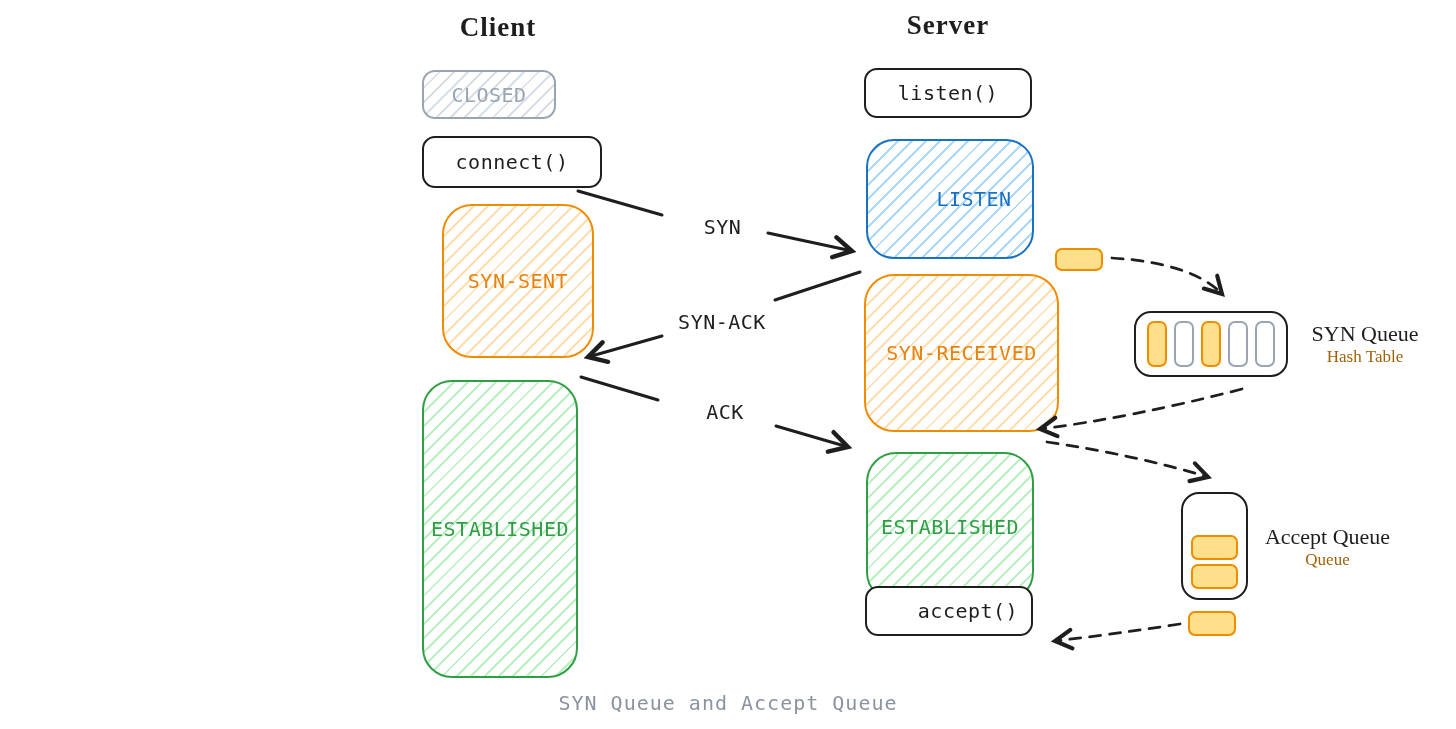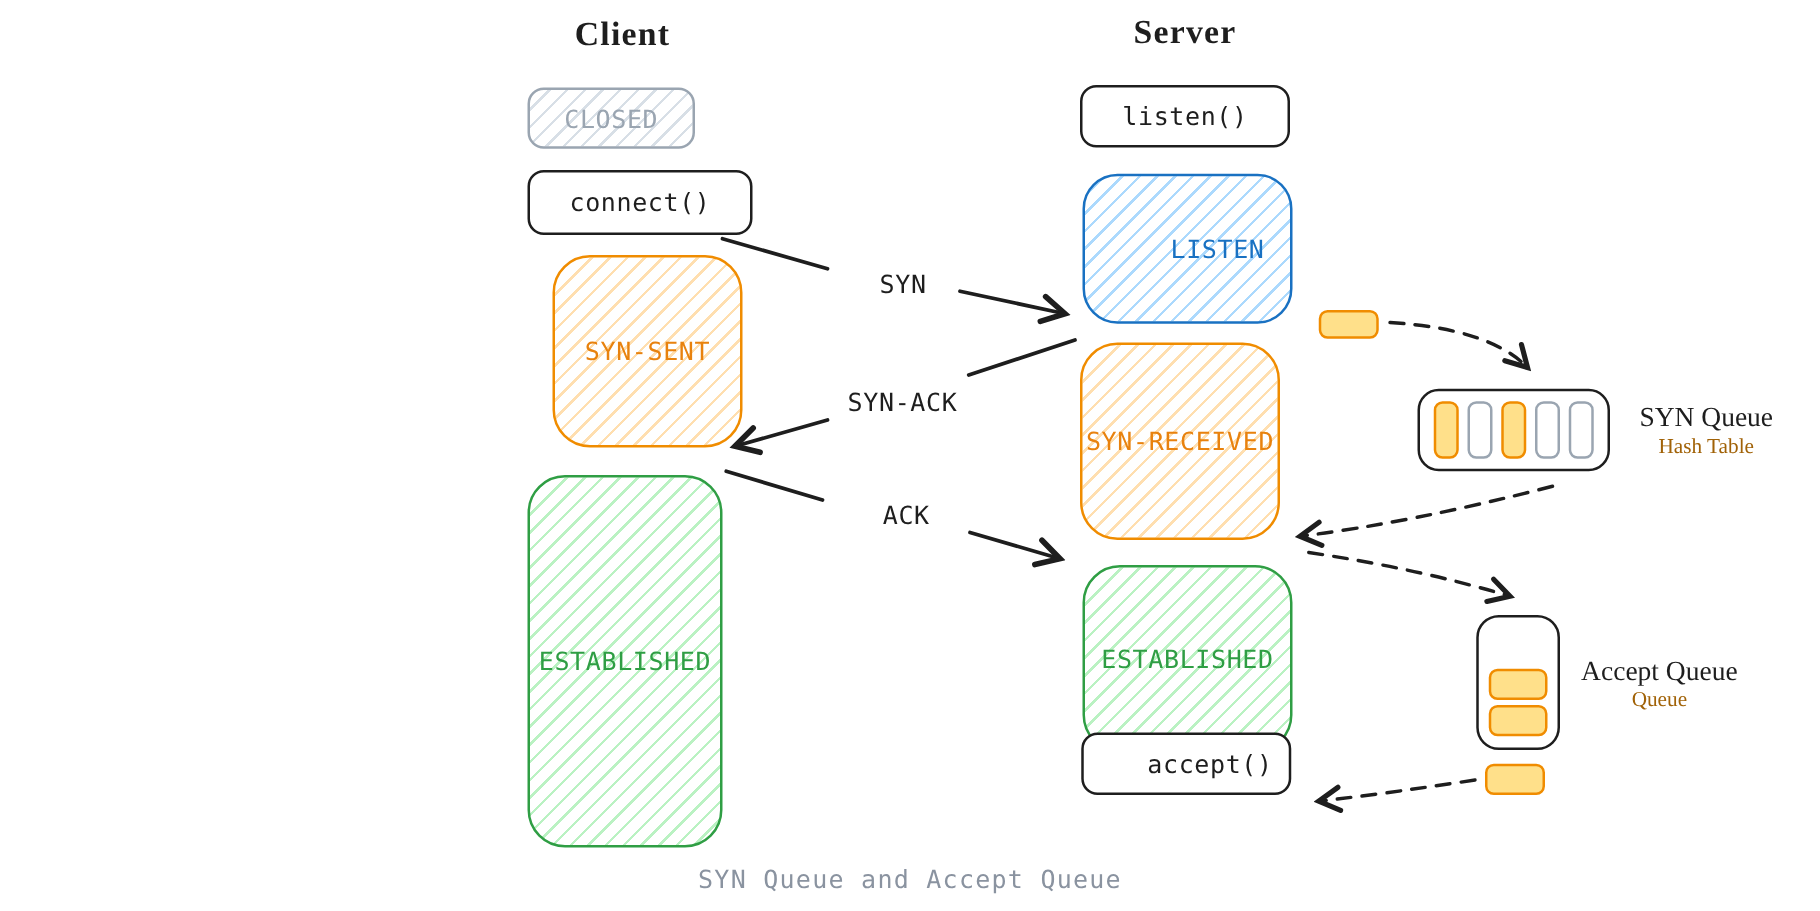--- a/index.html
+++ b/index.html
@@ -75,21 +75,21 @@
   <div class="box b-green" style="left:422px;top:380px;width:156px;height:298px;">
     <span>ESTABLISHED</span>
   </div>
 
   <div class="box b-black" style="left:864px;top:68px;width:168px;height:50px;">
     <span>listen()</span>
   </div>
   <div class="box b-blue" style="left:866px;top:139px;width:168px;height:120px;">
     <span>LISTEN</span>
   </div>
-  <div class="box b-orange" style="left:864px;top:274px;width:160px;height:158px;">
+  <div class="box b-orange" style="left:864px;top:274px;width:195px;height:158px;">
     <span>SYN-RECEIVED</span>
   </div>
   <div class="box b-green" style="left:866px;top:452px;width:168px;height:150px;">
     <span>ESTABLISHED</span>
   </div>
   <div class="box b-black" style="left:865px;top:586px;width:168px;height:50px;padding-left:38px;">
     <span>accept()</span>
   </div>
 
   <div class="msg" style="left:690px;top:215px;width:65px;">SYN</div>

